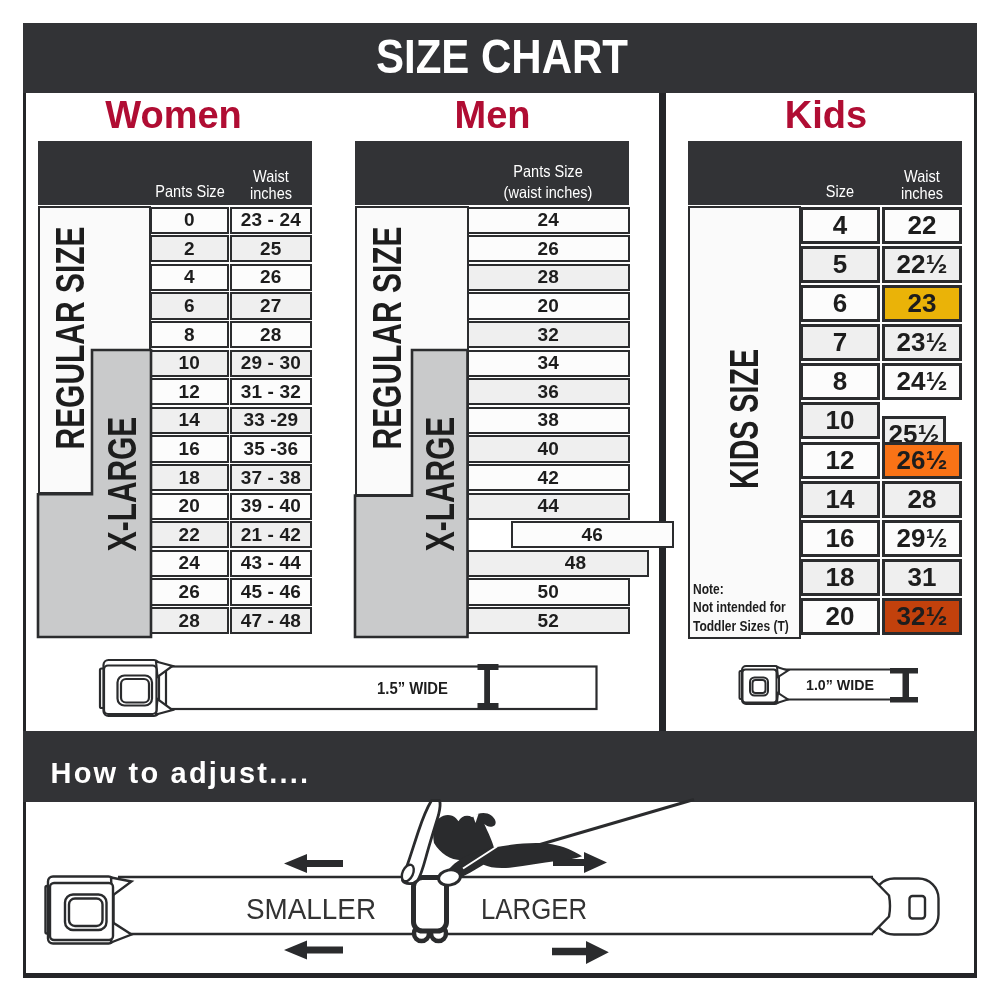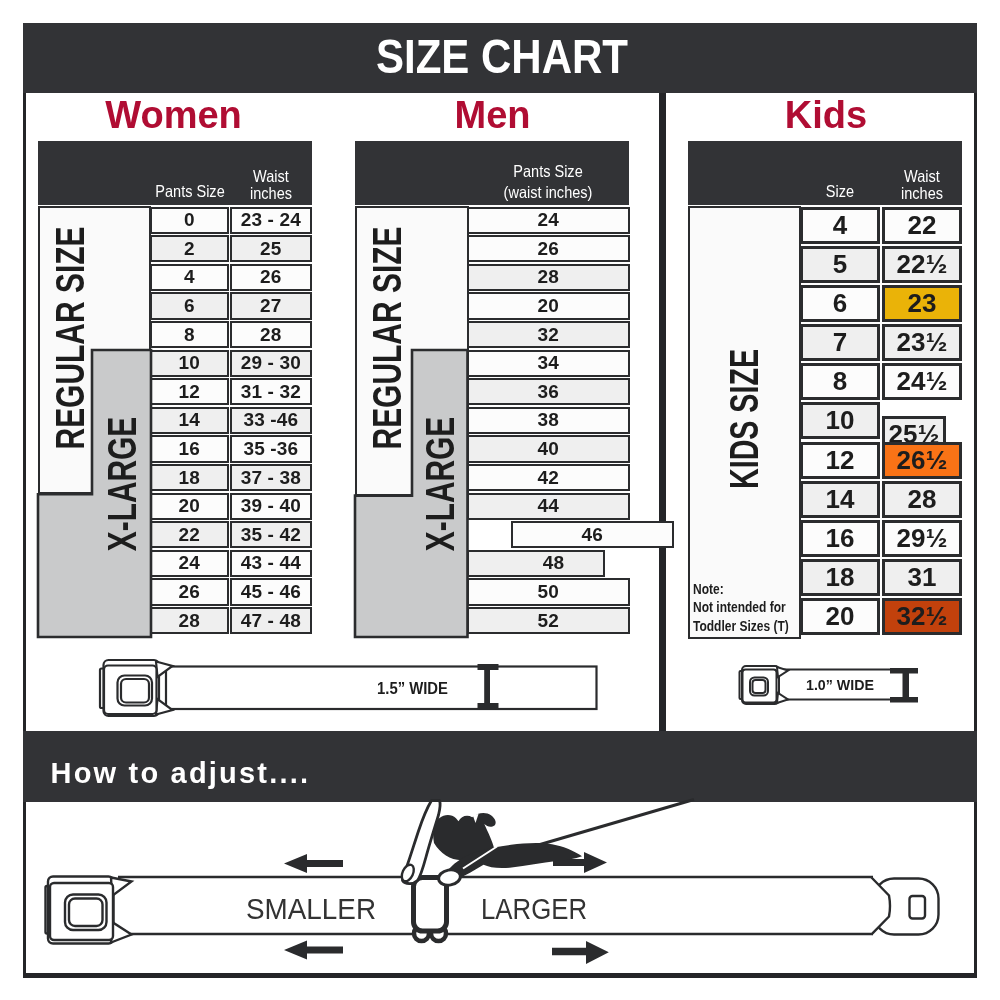--- a/index.html
+++ b/index.html
@@ -38,48 +38,48 @@
 <div class="cell" style="left:229.7px;top:263.8px;width:82.3px;height:27.2px;background:#fcfcfc;">26</div>
 <div class="cell" style="left:149.5px;top:292.4px;width:79.5px;height:27.2px;background:#efefef;">6</div>
 <div class="cell" style="left:229.7px;top:292.4px;width:82.3px;height:27.2px;background:#efefef;">27</div>
 <div class="cell" style="left:149.5px;top:321.0px;width:79.5px;height:27.2px;background:#fcfcfc;">8</div>
 <div class="cell" style="left:229.7px;top:321.0px;width:82.3px;height:27.2px;background:#fcfcfc;">28</div>
 <div class="cell" style="left:149.5px;top:349.6px;width:79.5px;height:27.2px;background:#efefef;">10</div>
 <div class="cell" style="left:229.7px;top:349.6px;width:82.3px;height:27.2px;background:#efefef;">29 - 30</div>
 <div class="cell" style="left:149.5px;top:378.20000000000005px;width:79.5px;height:27.2px;background:#fcfcfc;">12</div>
 <div class="cell" style="left:229.7px;top:378.20000000000005px;width:82.3px;height:27.2px;background:#fcfcfc;">31 - 32</div>
 <div class="cell" style="left:149.5px;top:406.8px;width:79.5px;height:27.2px;background:#efefef;">14</div>
-<div class="cell" style="left:229.7px;top:406.8px;width:82.3px;height:27.2px;background:#efefef;">33 -46</div>
+<div class="cell" style="left:229.7px;top:406.8px;width:82.3px;height:27.2px;background:#efefef;">33 -29</div>
 <div class="cell" style="left:149.5px;top:435.4px;width:79.5px;height:27.2px;background:#fcfcfc;">16</div>
 <div class="cell" style="left:229.7px;top:435.4px;width:82.3px;height:27.2px;background:#fcfcfc;">35 -36</div>
 <div class="cell" style="left:149.5px;top:464.0px;width:79.5px;height:27.2px;background:#efefef;">18</div>
 <div class="cell" style="left:229.7px;top:464.0px;width:82.3px;height:27.2px;background:#efefef;">37 - 38</div>
 <div class="cell" style="left:149.5px;top:492.6px;width:79.5px;height:27.2px;background:#fcfcfc;">20</div>
 <div class="cell" style="left:229.7px;top:492.6px;width:82.3px;height:27.2px;background:#fcfcfc;">39 - 40</div>
 <div class="cell" style="left:149.5px;top:521.2px;width:79.5px;height:27.2px;background:#efefef;">22</div>
-<div class="cell" style="left:229.7px;top:521.2px;width:82.3px;height:27.2px;background:#efefef;">35 - 42</div>
+<div class="cell" style="left:229.7px;top:521.2px;width:82.3px;height:27.2px;background:#efefef;">21 - 42</div>
 <div class="cell" style="left:149.5px;top:549.8000000000001px;width:79.5px;height:27.2px;background:#fcfcfc;">24</div>
 <div class="cell" style="left:229.7px;top:549.8000000000001px;width:82.3px;height:27.2px;background:#fcfcfc;">43 - 44</div>
 <div class="cell" style="left:149.5px;top:578.4px;width:79.5px;height:27.2px;background:#fcfcfc;">26</div>
 <div class="cell" style="left:229.7px;top:578.4px;width:82.3px;height:27.2px;background:#fcfcfc;">45 - 46</div>
 <div class="cell" style="left:149.5px;top:607.0px;width:79.5px;height:27.2px;background:#efefef;">28</div>
 <div class="cell" style="left:229.7px;top:607.0px;width:82.3px;height:27.2px;background:#efefef;">47 - 48</div>
 <div class="cell" style="left:466.5px;top:206.6px;width:163.5px;height:27.2px;background:#fcfcfc;">24</div>
 <div class="cell" style="left:466.5px;top:235.2px;width:163.5px;height:27.2px;background:#fcfcfc;">26</div>
 <div class="cell" style="left:466.5px;top:263.8px;width:163.5px;height:27.2px;background:#efefef;">28</div>
 <div class="cell" style="left:466.5px;top:292.4px;width:163.5px;height:27.2px;background:#fcfcfc;">20</div>
 <div class="cell" style="left:466.5px;top:321.0px;width:163.5px;height:27.2px;background:#efefef;">32</div>
 <div class="cell" style="left:466.5px;top:349.6px;width:163.5px;height:27.2px;background:#fcfcfc;">34</div>
 <div class="cell" style="left:466.5px;top:378.20000000000005px;width:163.5px;height:27.2px;background:#efefef;">36</div>
 <div class="cell" style="left:466.5px;top:406.8px;width:163.5px;height:27.2px;background:#fcfcfc;">38</div>
 <div class="cell" style="left:466.5px;top:435.4px;width:163.5px;height:27.2px;background:#efefef;">40</div>
 <div class="cell" style="left:466.5px;top:464.0px;width:163.5px;height:27.2px;background:#fcfcfc;">42</div>
 <div class="cell" style="left:466.5px;top:492.6px;width:163.5px;height:27.2px;background:#efefef;">44</div>
 <div class="cell" style="left:466.5px;top:521.2px;width:163.5px;height:27.2px;background:#fcfcfc;margin-left:44px;">46</div>
-<div class="cell" style="left:466.5px;top:549.8000000000001px;width:138px;height:27.2px;background:#efefef;padding-left:36px;">48</div>
+<div class="cell" style="left:466.5px;top:549.8000000000001px;width:182px;height:27.2px;background:#efefef;padding-left:36px;">48</div>
 <div class="cell" style="left:466.5px;top:578.4px;width:163.5px;height:27.2px;background:#fcfcfc;">50</div>
 <div class="cell" style="left:466.5px;top:607.0px;width:163.5px;height:27.2px;background:#efefef;">52</div>
 <div class="cell" style="left:800px;top:207.2px;width:80px;height:37px;background:#fcfcfc;border-width:3px;font-size:26px;">4</div>
 <div class="cell" style="left:882px;top:207.2px;width:80px;height:37px;background:#fcfcfc;border-width:3px;font-size:26px;">22</div>
 <div class="cell" style="left:800px;top:246.25px;width:80px;height:37px;background:#efefef;border-width:3px;font-size:26px;">5</div>
 <div class="cell" style="left:882px;top:246.25px;width:80px;height:37px;background:#efefef;border-width:3px;font-size:26px;">22½</div>
 <div class="cell" style="left:800px;top:285.29999999999995px;width:80px;height:37px;background:#fcfcfc;border-width:3px;font-size:26px;">6</div>
 <div class="cell" style="left:882px;top:285.29999999999995px;width:80px;height:37px;background:#eab308;border-width:3px;font-size:26px;">23</div>
 <div class="cell" style="left:800px;top:324.34999999999997px;width:80px;height:37px;background:#efefef;border-width:3px;font-size:26px;">7</div>
 <div class="cell" style="left:882px;top:324.34999999999997px;width:80px;height:37px;background:#efefef;border-width:3px;font-size:26px;">23½</div>

